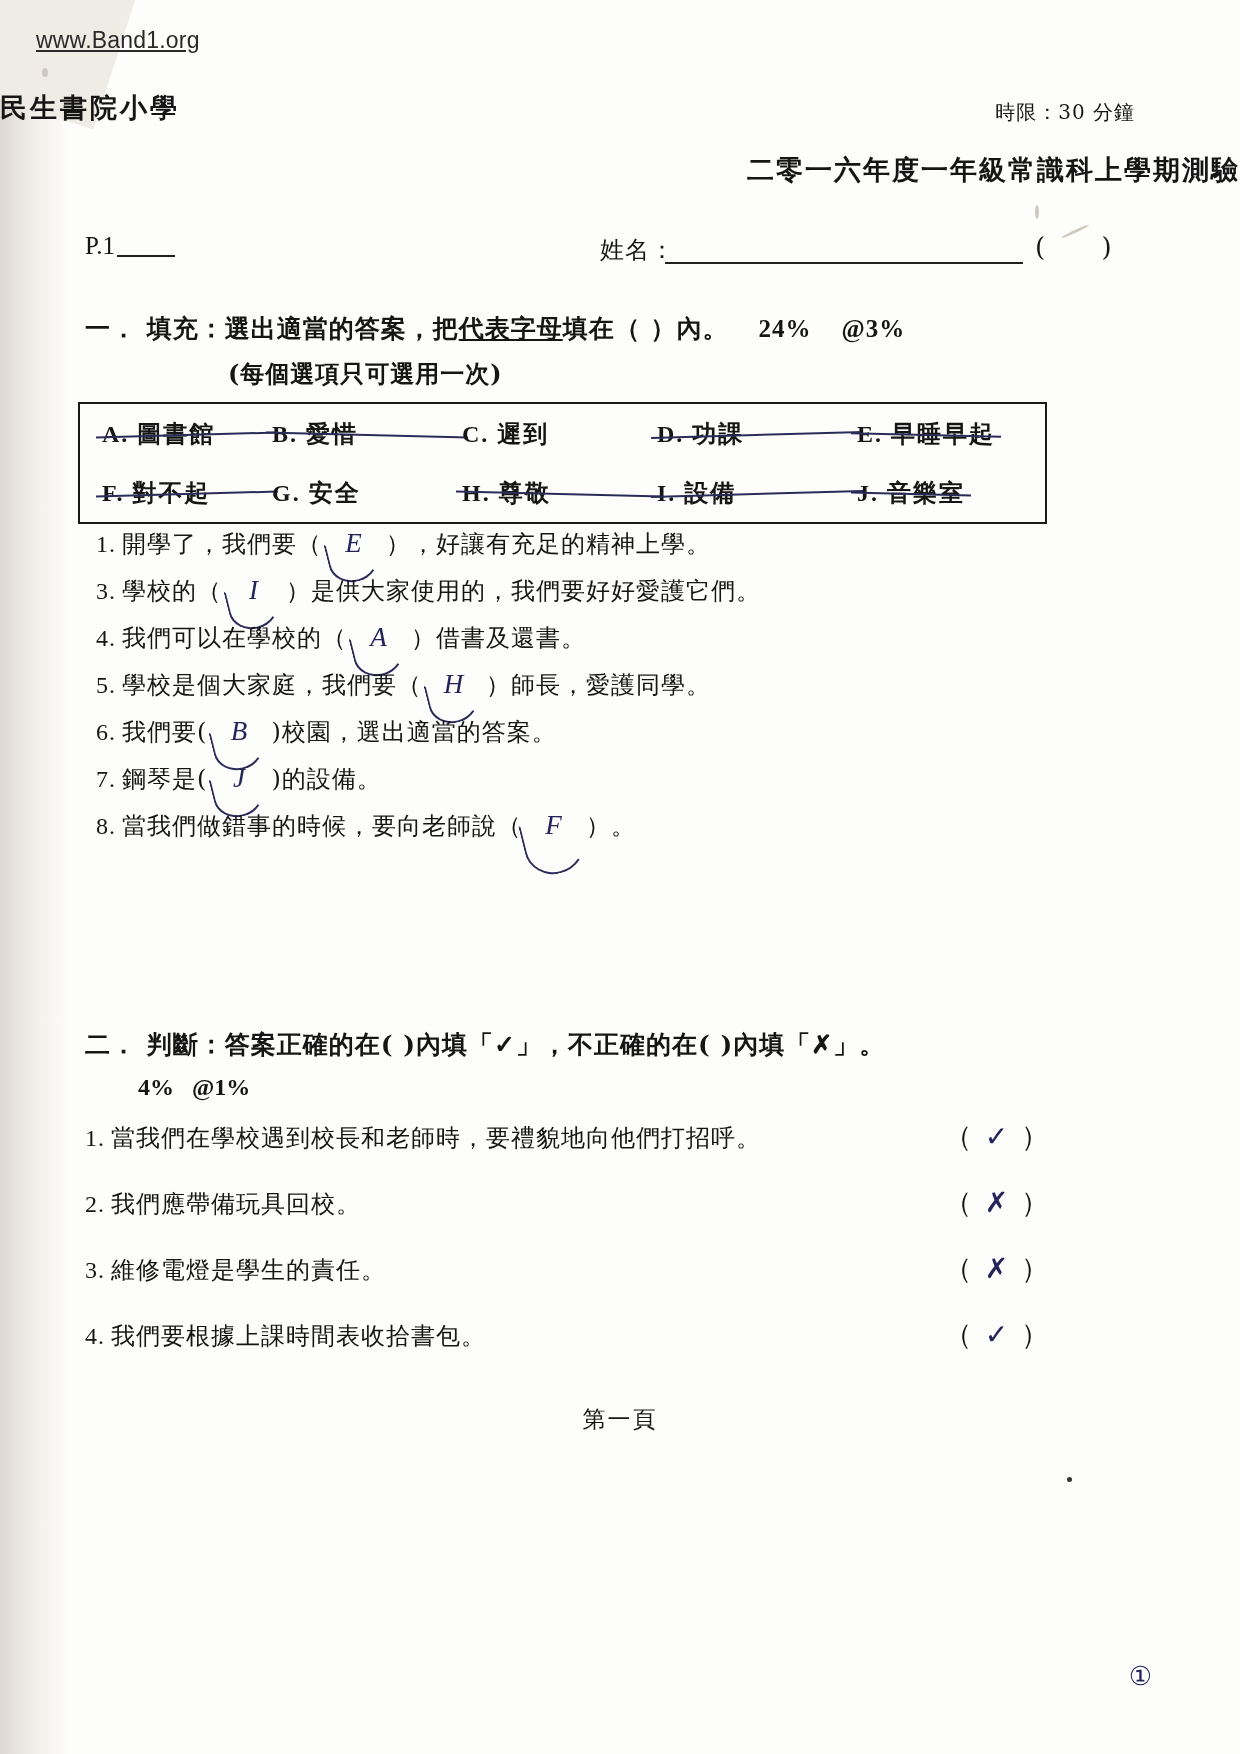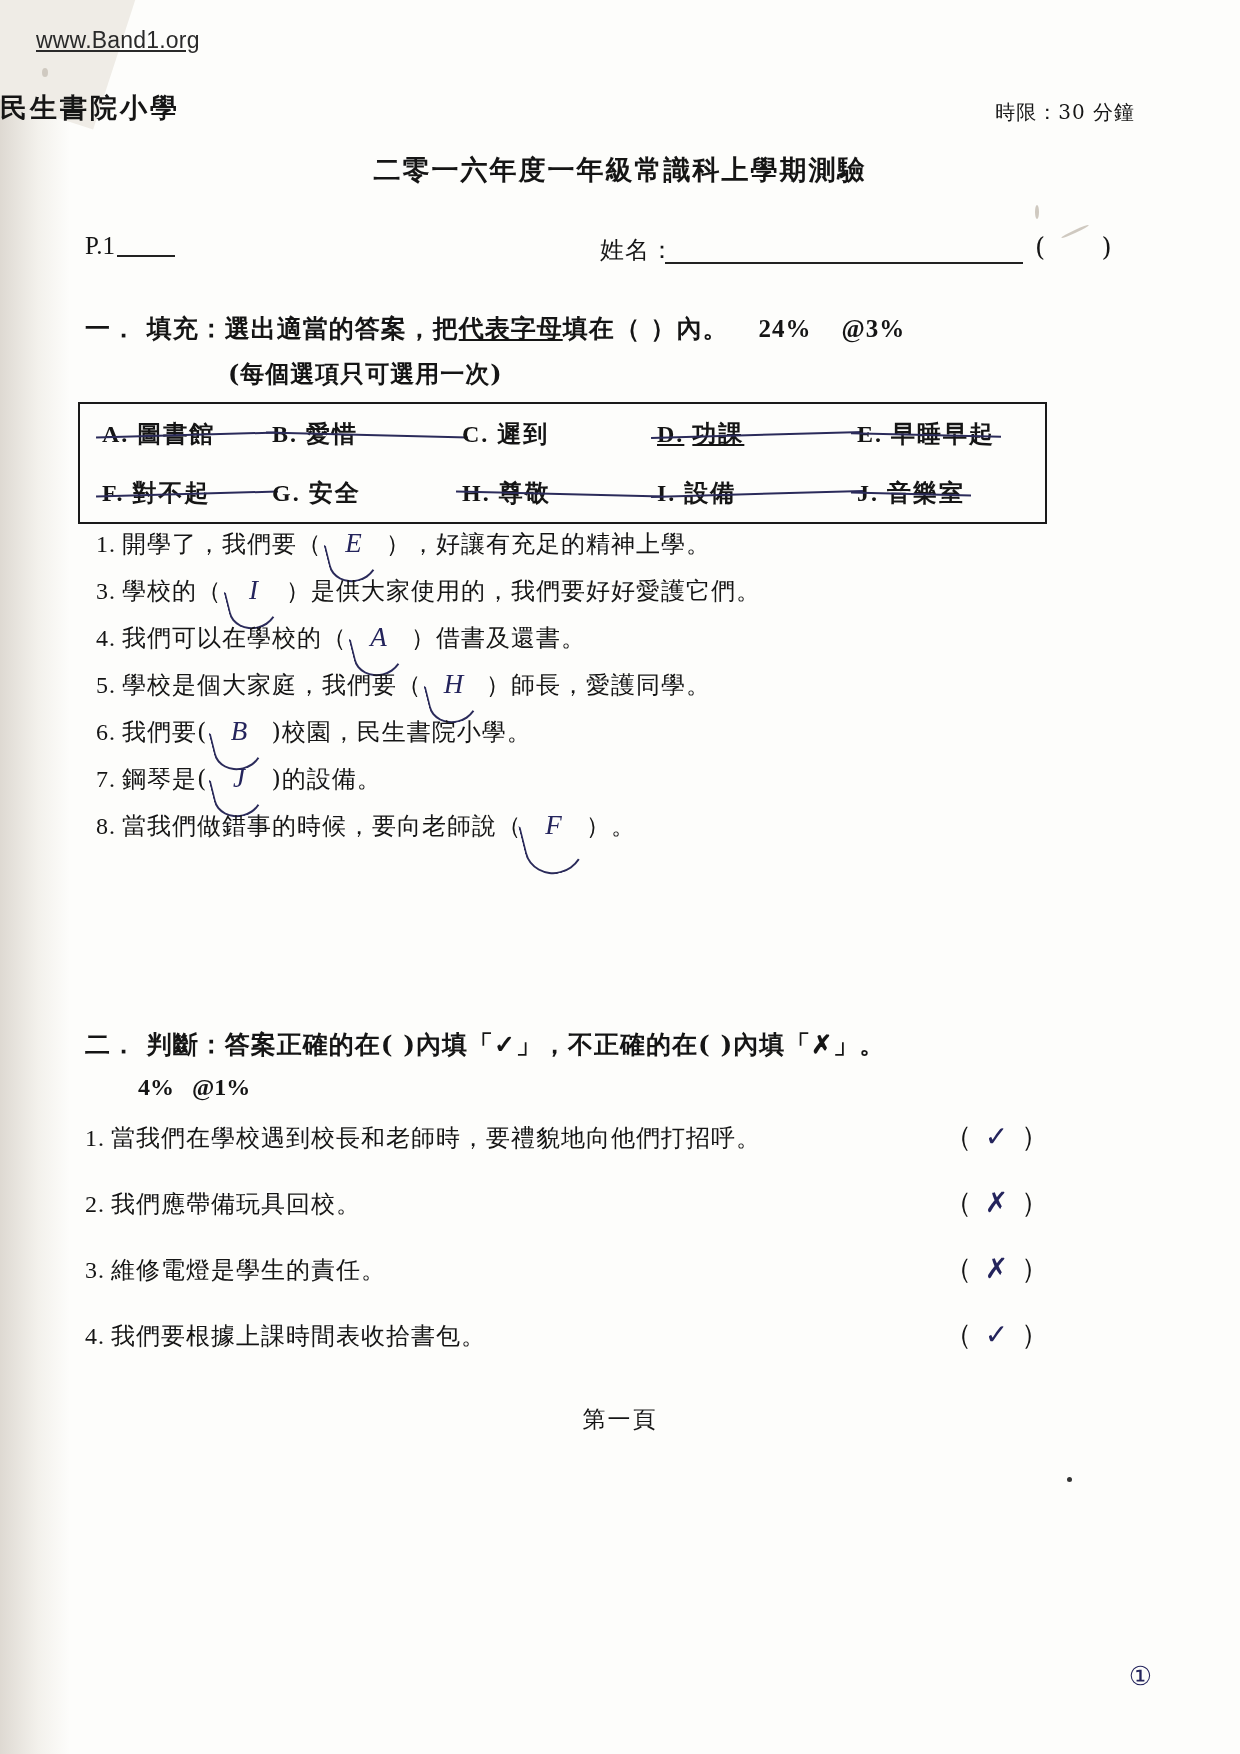--- a/index.html
+++ b/index.html
@@ -63,21 +63,21 @@
     position: absolute;
     right: 105px;
     top: 99px;
     font-size: 20px;
     letter-spacing: 1px;
   }
   .exam-title {
     position: absolute;
     left: 0; right: 0;
     top: 152px;
-    text-align: center;
+    text-align: right;
     font-size: 27px;
     font-weight: bold;
     letter-spacing: 2px;
   }
 
   .meta-row {
     position: absolute;
     left: 85px;
     right: 90px;
     top: 232px;
@@ -331,21 +331,21 @@
     <div class="choice-row r1">
       <div class="choice struck" style="margin-left:22px;width:170px;">
         <span class="lt">A.</span><span>圖書館</span>
       </div>
       <div class="choice struck tilt2" style="width:190px;">
         <span class="lt">B.</span><span>愛惜</span>
       </div>
       <div class="choice" style="width:195px;">
         <span class="lt">C.</span><span>遲到</span>
       </div>
-      <div class="choice struck" style="width:200px;text-decoration:underline;">
+      <div class="choice struck" style="width:200px;">
         <span class="lt">D.</span><span>功課</span>
       </div>
       <div class="choice struck tilt2">
         <span class="lt">E.</span><span>早睡早起</span>
       </div>
     </div>
     <div class="choice-row r2">
       <div class="choice struck" style="margin-left:22px;width:170px;">
         <span class="lt">F.</span><span>對不起</span>
       </div>
@@ -377,21 +377,21 @@
 
     <div class="q-item">
       <span class="q-num">4.</span><span>我們可以在學校的（</span><span class="ans-slot"><span class="hand">A</span><span class="loop"></span></span><span>）借書及還書。</span>
     </div>
 
     <div class="q-item">
       <span class="q-num">5.</span><span>學校是個大家庭，我們要（</span><span class="ans-slot"><span class="hand">H</span><span class="loop"></span></span><span>）師長，愛護同學。</span>
     </div>
 
     <div class="q-item">
-      <span class="q-num">6.</span><span>我們要(</span><span class="ans-slot"><span class="hand">B</span><span class="loop"></span></span><span>)校園，民生書院小學。</span>
+      <span class="q-num">6.</span><span>我們要(</span><span class="ans-slot"><span class="hand">B</span><span class="loop"></span></span><span>)校園，選出適當的答案。</span>
     </div>
 
     <div class="q-item">
       <span class="q-num">7.</span><span>鋼琴是(</span><span class="ans-slot"><span class="hand">J</span><span class="loop"></span></span><span>)的設備。</span>
     </div>
 
     <div class="q-item">
       <span class="q-num">8.</span><span>當我們做錯事的時候，要向老師說（</span><span class="ans-slot"><span class="hand">F</span><span class="loop" style="left:2px;top:6px;width:56px;height:52px;"></span></span><span>）。</span>
     </div>
 

